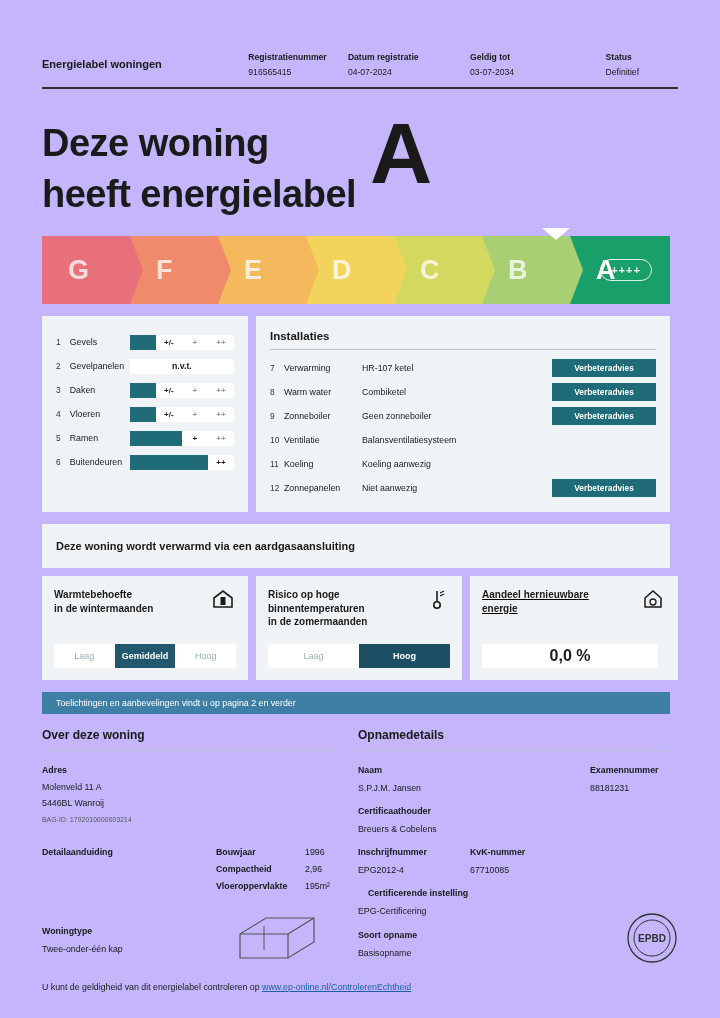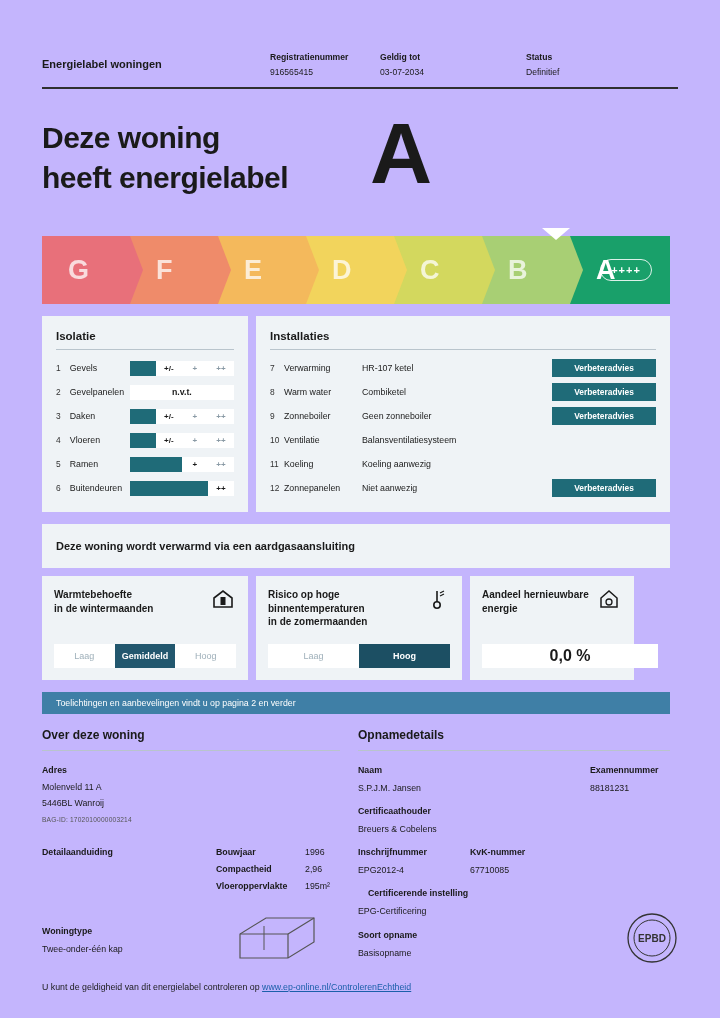--- a/index.html
+++ b/index.html
@@ -58,21 +58,21 @@
   .header-rule {
     border-top: 2.5px solid #2f2f2f;
     margin-top: 2px;
   }
 
   
   .claim {
     position: absolute;
     left: 42px; top: 118px;
     width: 340px;
-    font-size: 30px;
+    font-size: 38px;
     line-height: 1.33;
     font-weight: bold;
     color: #1a1a1a;
     letter-spacing: -0.5px;
   }
   .claim-letter {
     position: absolute;
     left: 370px; top: 110px;
     font-size: 86px;
     font-weight: bold;
@@ -222,21 +222,21 @@
   
   .info-box {
     position: absolute;
     top: 576px;
     background: #eff3f6;
     padding: 12px 12px 12px 12px;
     height: 104px;
   }
   .ib1 { left: 42px; width: 206px; }
   .ib2 { left: 256px; width: 206px; }
-  .ib3 { left: 470px; width: 164px; }
+  .ib3 { left: 470px; width: 208px; text-decoration: underline; }
   .ib-title {
     font-size: 10px;
     font-weight: bold;
     color: #1a1a1a;
     line-height: 1.35;
     width: 150px;
   }
   .ib-icon {
     position: absolute;
     right: 14px; top: 12px;
@@ -330,20 +330,24 @@
 
   <div class="header">
     <div class="header-row">
       <div class="hdr-title">Energielabel woningen</div>
 
       <div class="hdr-field">
         <div class="hdr-label">Registratienummer</div>
         <div class="hdr-value">916565415</div>
       </div>
 
+      <div class="hdr-field wide">
+        <div class="hdr-label">Datum registratie</div>
+        <div class="hdr-value">04-07-2024</div>
+      </div>
 
       <div class="hdr-field">
         <div class="hdr-label">Geldig tot</div>
         <div class="hdr-value">03-07-2034</div>
       </div>
 
       <div class="hdr-field status">
         <div class="hdr-label">Status</div>
         <div class="hdr-value">Definitief</div>
       </div>
@@ -383,21 +387,20 @@
       <span class="arrow" style="border-left-color:#a8cf74;"></span>
     </div>
     <div class="scale-seg active" style="width:100px;background:#19a06a;">
       <span class="letter">A</span>
       <span class="plus-badge">++++</span>
     </div>
   </div>
   <div class="scale-notch"></div>
 
   <div class="panel panel-left">
-    <div class="panel-title">Isolatie</div>
 
     <div class="row">
       <span class="num">1</span>
       <span class="nm">Gevels</span>
       <span class="bars">
         <span class="cell fill"></span>
         <span class="cell mark">+/-</span>
         <span class="cell">+</span>
         <span class="cell">++</span>
       </span>

